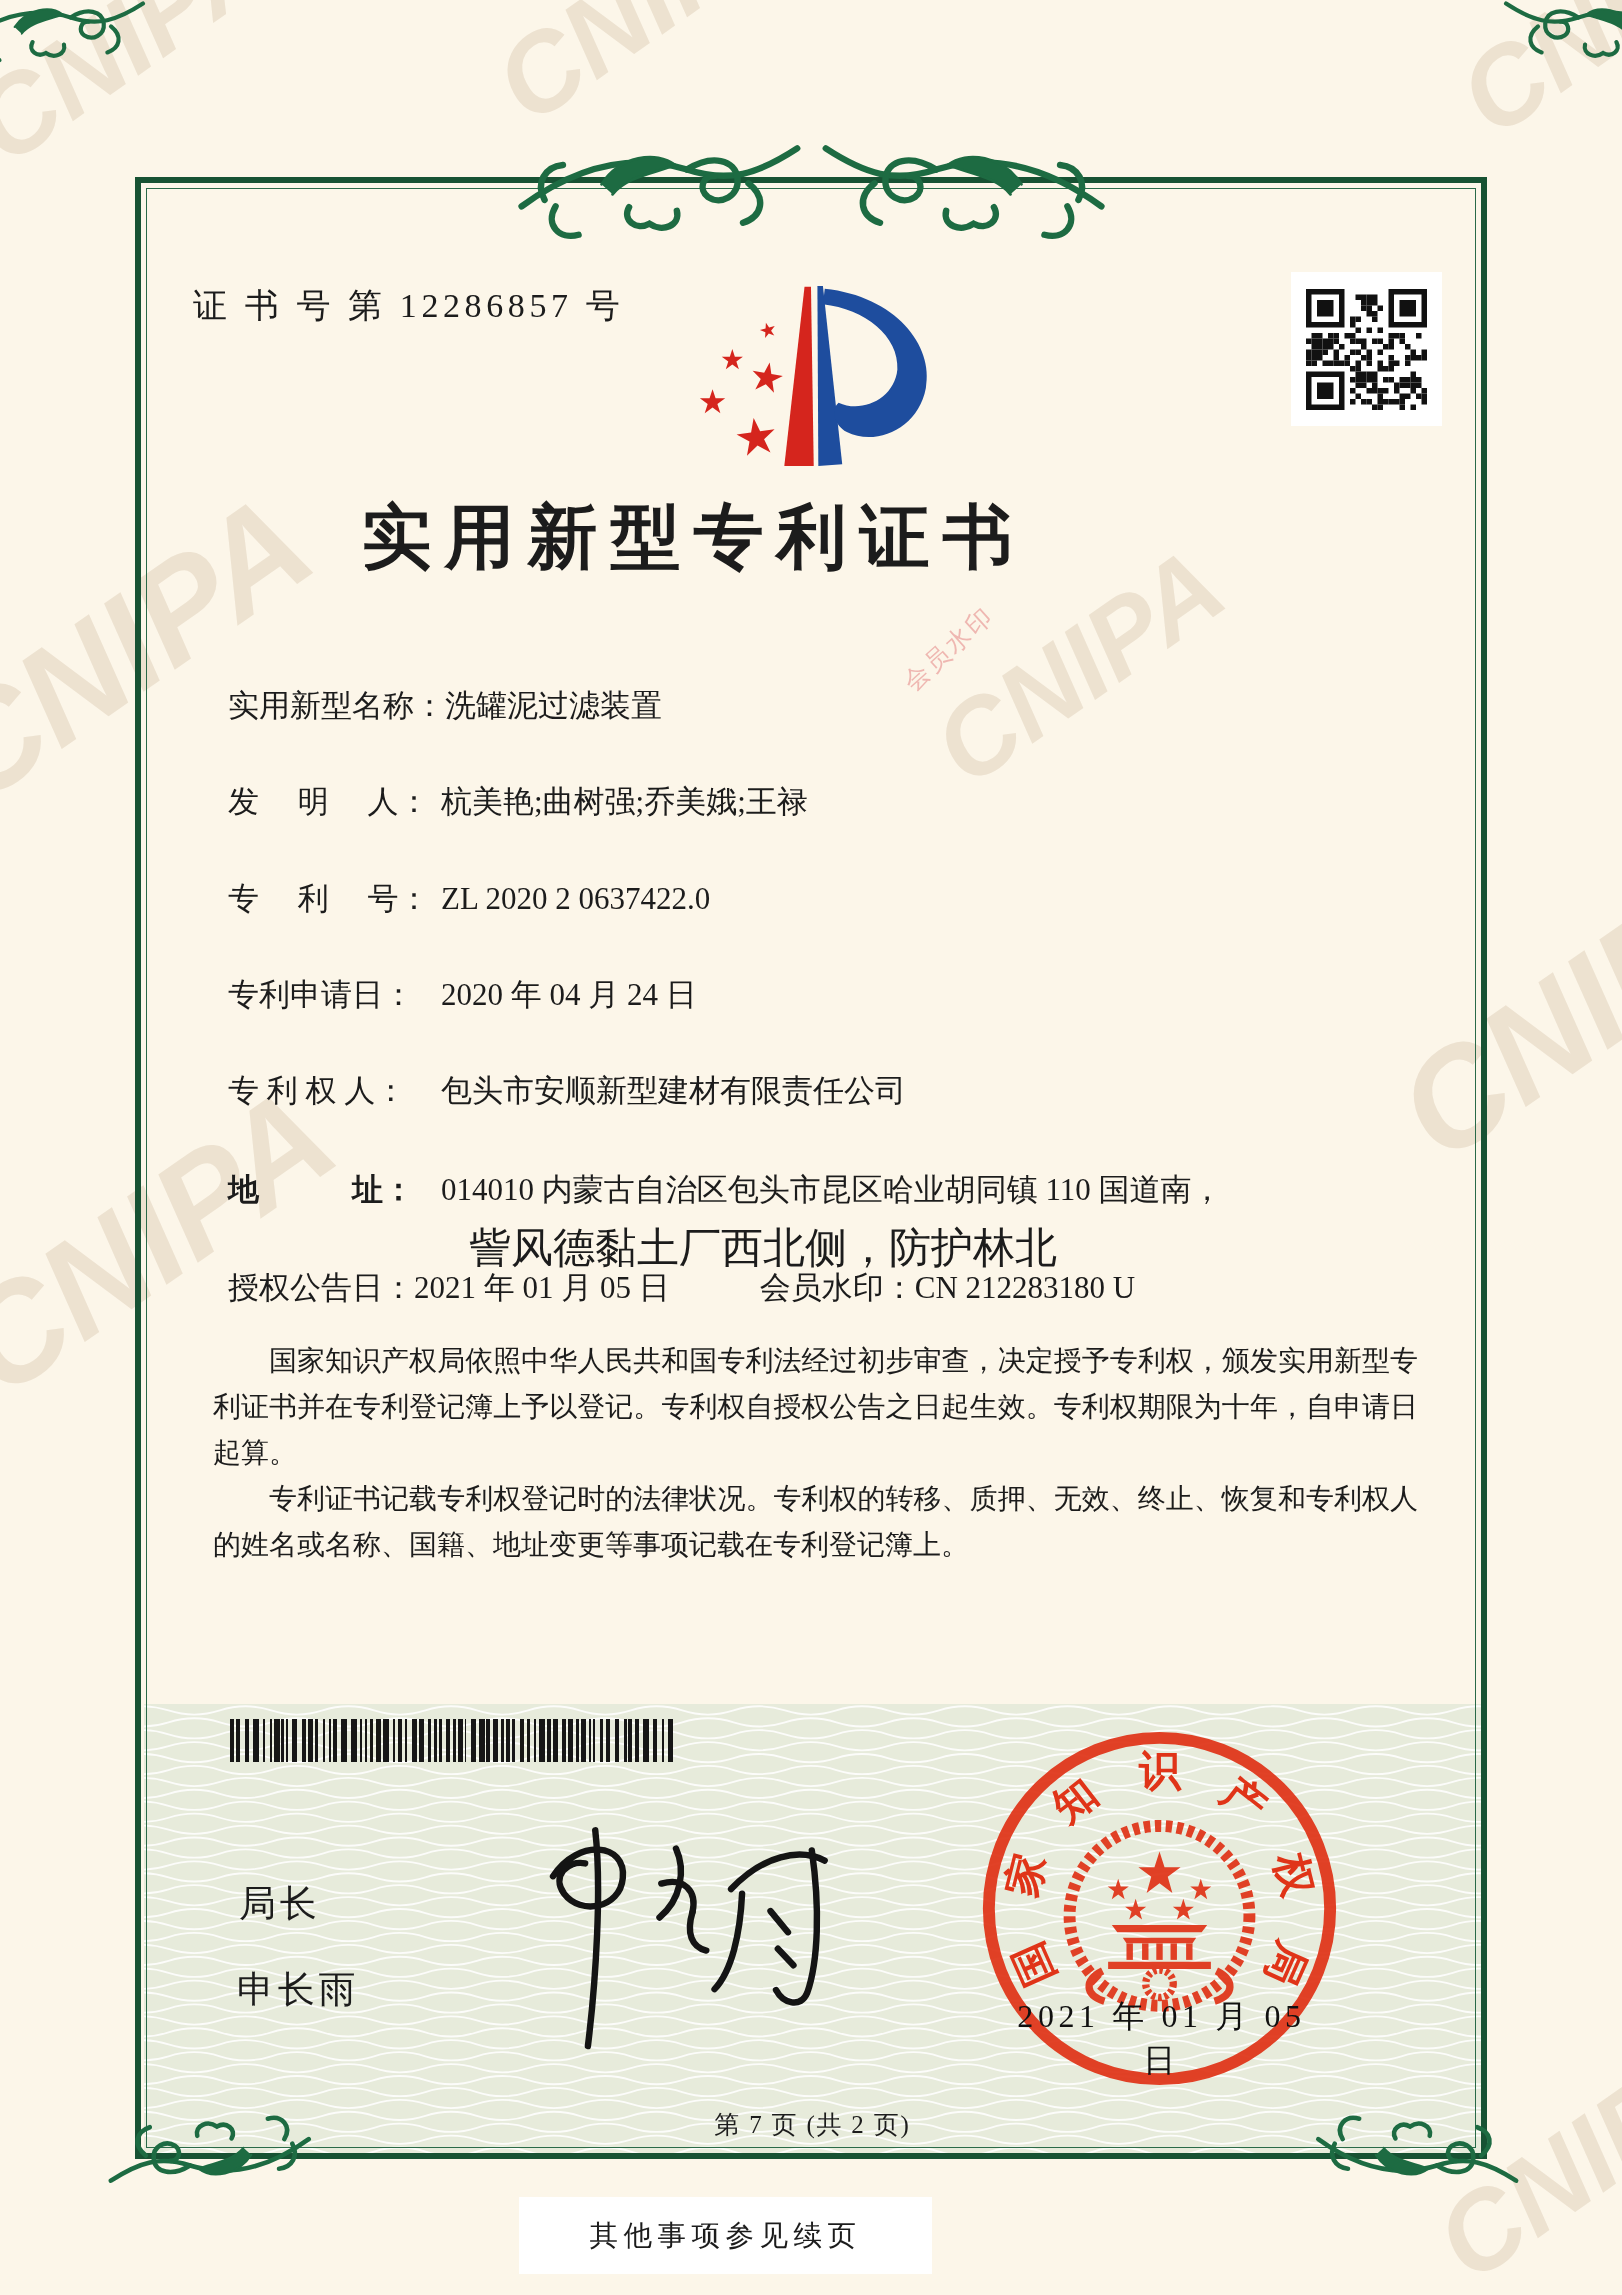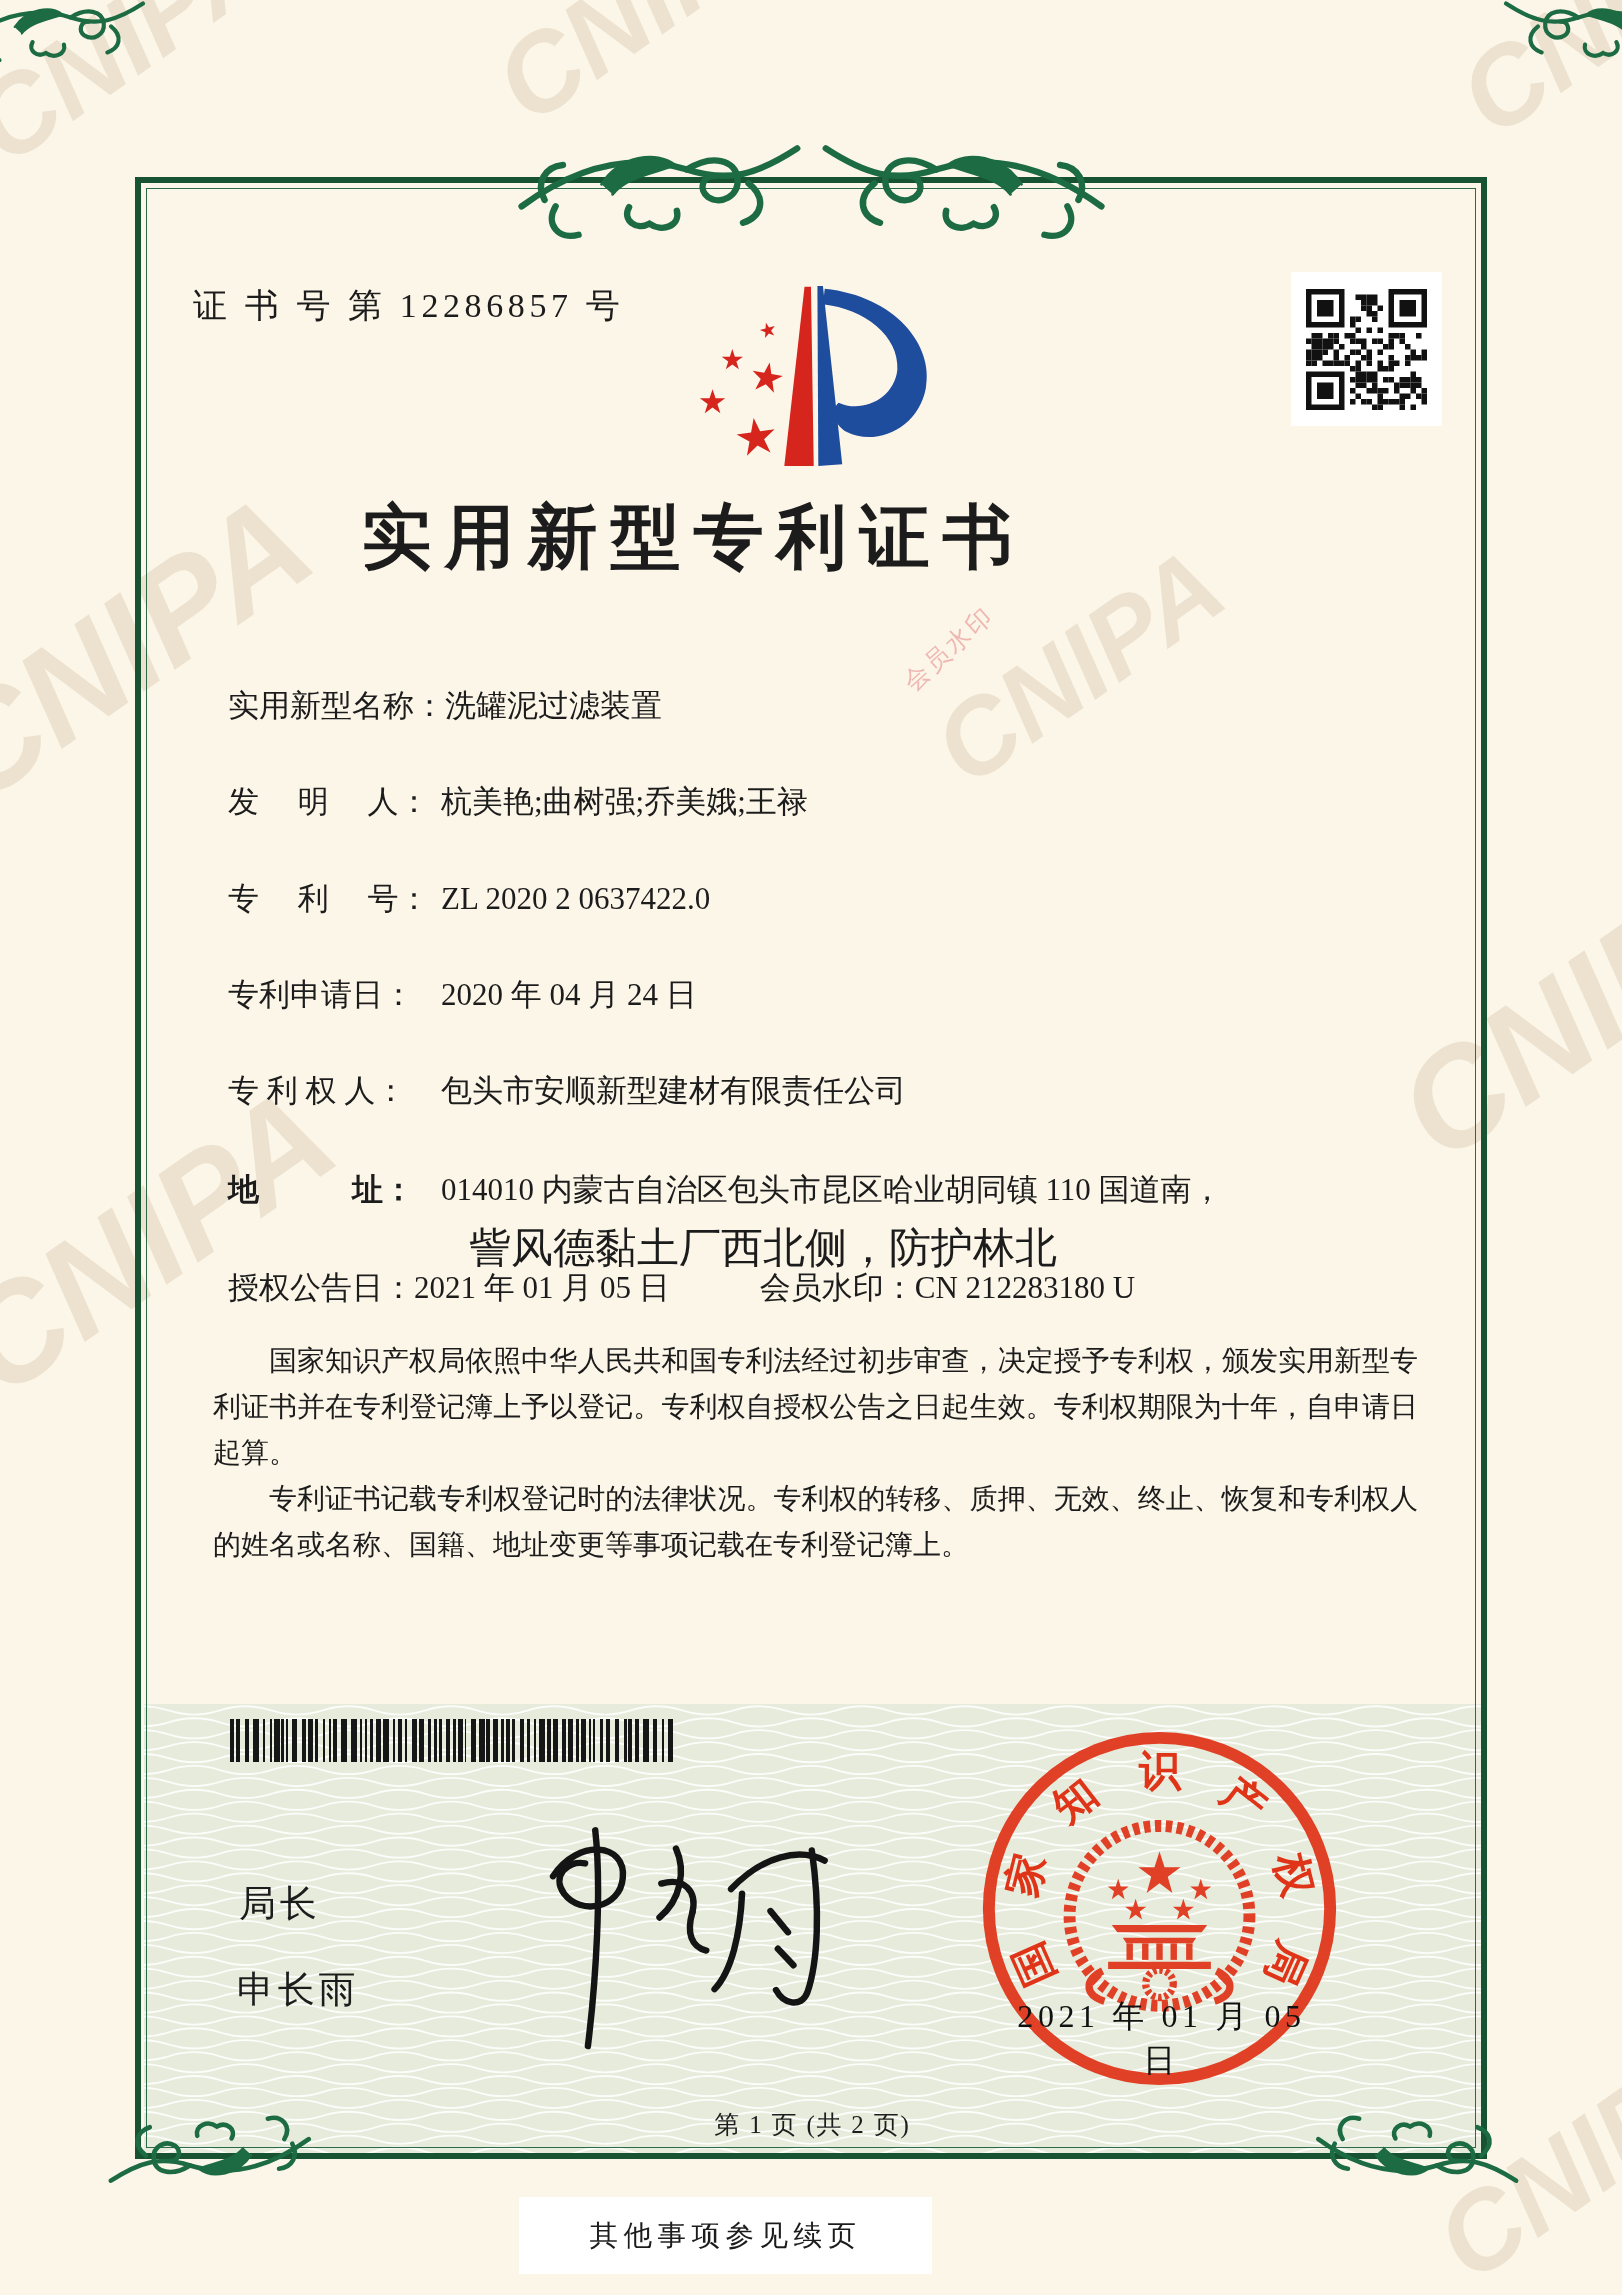--- a/index.html
+++ b/index.html
@@ -447,19 +447,19 @@
   </svg>
   <span class="seal-char sc0">国</span>
   <span class="seal-char sc1">家</span>
   <span class="seal-char sc2">知</span>
   <span class="seal-char sc3">识</span>
   <span class="seal-char sc4">产</span>
   <span class="seal-char sc5">权</span>
   <span class="seal-char sc6">局</span>
   <div class="seal-date">2021 年 01 月 05 日</div>
 
-  <div class="page-info">第 1 页 (共 2 页)</div>
+  <div class="page-info">第 7 页 (共 2 页)</div>
   <div class="cont-strip">
     <span>其他事项参见续页</span>
   </div>
 
 </div>
 
 
 </body></html>

